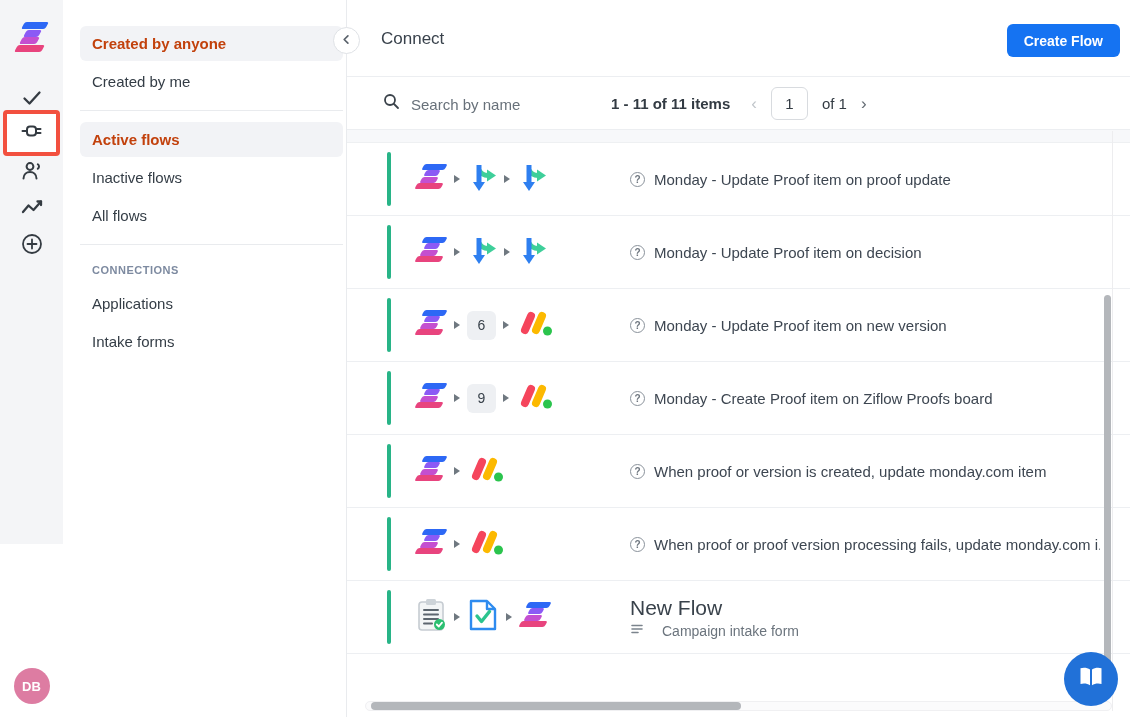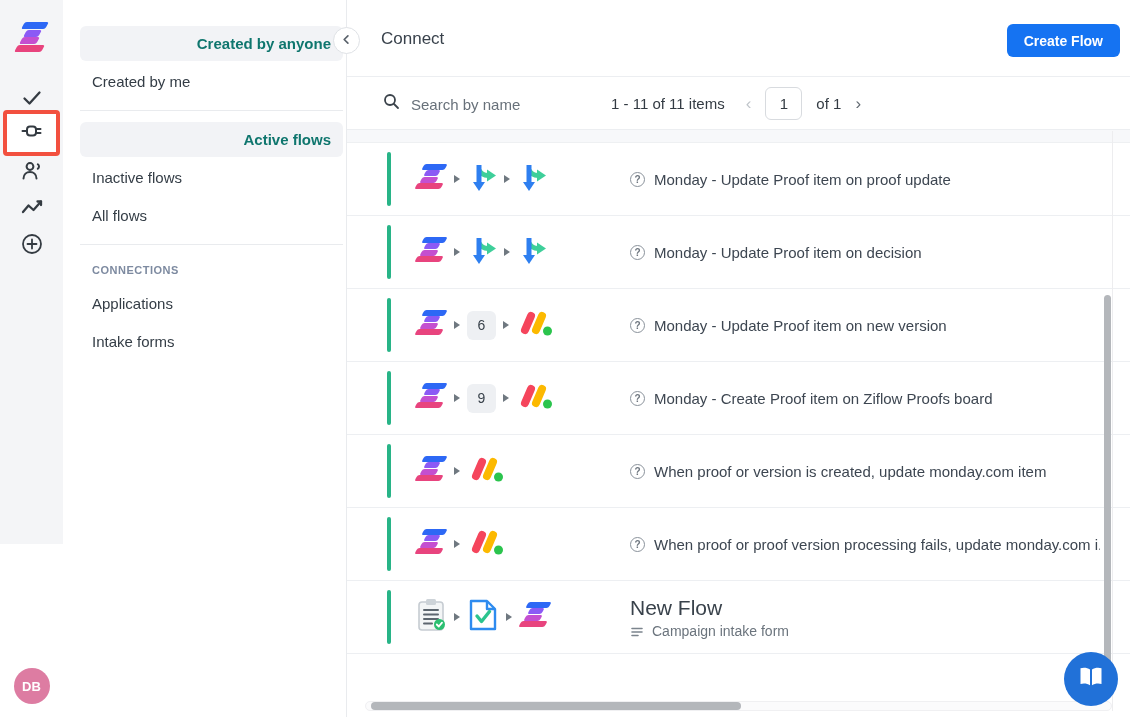--- a/index.html
+++ b/index.html
@@ -12,57 +12,57 @@
   .plug-highlight { position: absolute; left: 3px; top: 110px; width: 57px; height: 46px; border: 4px solid #f2503f; border-radius: 4px; background: #fff; display: flex; align-items: center; justify-content: center; }
   .avatar { width: 36px; height: 36px; border-radius: 50%; background: #dd7ca2; color: #fff; font-size: 13px; font-weight: 700; display: flex; align-items: center; justify-content: center; }
 
   
   .zlogo { position: relative; display: inline-block; }
   .zlogo i { position: absolute; border-radius: 2px; transform: skewX(-28deg); }
 
   
   .sidebar { position: absolute; left: 63px; top: 0; width: 284px; height: 717px; background: #fff; border-right: 1px solid #e9ebee; padding: 26px 3px 0 17px; }
   .side-item { padding: 9px 12px; border-radius: 6px; font-size: 15px; color: #343d46; margin-bottom: 3px; cursor: pointer; }
-  .side-item.sel { background: #f2f3f6; font-weight: 700; color: #0f766e; text-align: right; }
+  .side-item.sel { background: #f2f3f6; font-weight: 700; color: #c2410c; }
   .side-divider { height: 1px; background: #e9ebee; margin: 11px 0; }
   .side-section { font-size: 11px; font-weight: 700; letter-spacing: .5px; color: #7d8aa0; padding: 8px 12px 10px; }
 
   
   .main { position: absolute; left: 347px; top: 0; width: 783px; height: 717px; background: #fff; }
   .main-header { position: relative; height: 77px; border-bottom: 1px solid #eceef1; }
   .back-btn { position: absolute; left: -14px; top: 27px; width: 27px; height: 27px; border-radius: 50%; background: #fff; border: 1px solid #dfe2e6; display: flex; align-items: center; justify-content: center; cursor: pointer; }
   .page-title { position: absolute; left: 34px; top: 29px; font-size: 17px; font-weight: 500; color: #39424c; }
   .create-btn { position: absolute; right: 10px; top: 24px; height: 33px; padding: 0 17px; background: #1573f2; border: none; border-radius: 6px; color: #fff; font-size: 14px; font-weight: 700; font-family: "Liberation Sans", sans-serif; cursor: pointer; }
 
   .toolbar { height: 53px; border-bottom: 1px solid #eceef1; display: flex; align-items: center; padding-left: 36px; }
   .search { display: flex; align-items: flex-end; gap: 9px; width: 228px; }
   .search input { border: none; outline: none; font-size: 15px; font-family: "Liberation Sans", sans-serif; color: #3d4651; width: 170px; }
   .search input::placeholder { color: #68717a; }
-  .count { font-size: 15px; color: #333b43; white-space: nowrap; }
+  .count { font-size: 15px; color: #333b43; white-space: nowrap; font-weight: bold; }
   .pager { display: flex; align-items: center; gap: 14px; margin-left: 21px; }
   .chev { font-size: 17px; line-height: 1; cursor: pointer; user-select: none; }
   .chev.dis { color: #c0c5ca; }
   .chev.en { color: #626a72; }
   .page-box { width: 37px; height: 33px; border: 1px solid #d8dbdf; border-radius: 6px; text-align: center; font-size: 15px; color: #333b43; font-family: "Liberation Sans", sans-serif; outline: none; }
   .of-label { font-size: 15px; color: #333b43; }
 
   .thead { height: 49px; border-bottom: 1px solid #eceef1; display: flex; align-items: center; }
   .name-h { margin-left: 285px; font-size: 15px; font-weight: 700; color: #2f3842; }
   .strip { height: 13px; background: #f7f8fa; border-bottom: 1px solid #eef0f2; }
 
   .row { position: relative; height: 73px; border-bottom: 1px solid #edeff2; display: flex; align-items: center; cursor: pointer; }
   .row .bar { position: absolute; left: 40px; top: 9px; bottom: 9px; width: 4px; background: #28b487; border-radius: 2px; }
   .row .icons { position: absolute; left: 68px; display: flex; align-items: center; gap: 7px; }
   .row .namecell { position: absolute; left: 283px; right: 30px; display: flex; align-items: center; gap: 9px; font-size: 15px; color: #3d4651; white-space: nowrap; overflow: hidden; }
   .badge { width: 29px; height: 29px; background: #eef0f3; border-radius: 6px; display: flex; align-items: center; justify-content: center; font-size: 14px; color: #39424b; }
   .sep { width: 0; height: 0; border-left: 6px solid #6f7880; border-top: 4.5px solid transparent; border-bottom: 4.5px solid transparent; }
   .q { flex: none; width: 15px; height: 15px; border: 1.2px solid #8a929b; border-radius: 50%; color: #6e767f; font-size: 10px; font-weight: 700; display: inline-flex; align-items: center; justify-content: center; }
   .two-line { display: flex; flex-direction: column; gap: 3px; }
   .two-line .t { font-size: 21px; color: #39424b; }
-  .two-line .s { font-size: 14px; color: #6b747d; display: flex; align-items: flex-end; gap: 8px; }
+  .two-line .s { font-size: 14px; color: #6b747d; display: flex; align-items: flex-start; gap: 18px; }
 
   
   .vline { position: absolute; left: 1112px; top: 131px; height: 580px; width: 1px; background: #ededef; }
   .vthumb { position: absolute; left: 1104px; top: 295px; width: 7px; height: 400px; background: #b4b7bb; border-radius: 4px; }
   .htrack { position: absolute; left: 365px; top: 701px; width: 747px; height: 10px; background: #fbfbfc; border: 1px solid #f0f0f2; border-radius: 5px; }
   .hthumb { position: absolute; left: 371px; top: 702px; width: 370px; height: 8px; background: #b4b7bb; border-radius: 4px; }
   .book-btn { position: absolute; left: 1064px; top: 652px; width: 54px; height: 54px; border-radius: 50%; background: #2171d8; display: flex; align-items: center; justify-content: center; cursor: pointer; }
 </style>
 </head>
 <body>

